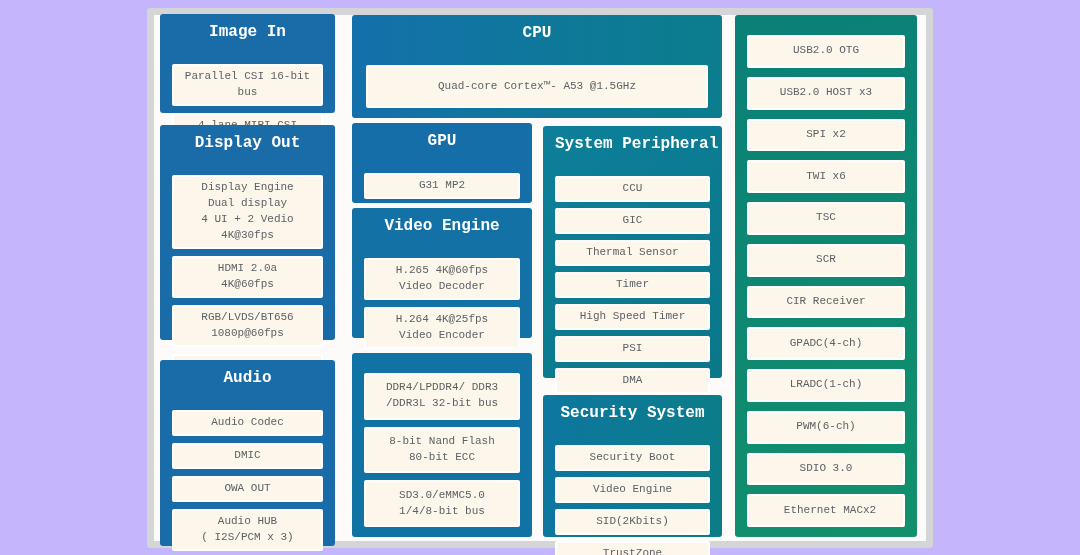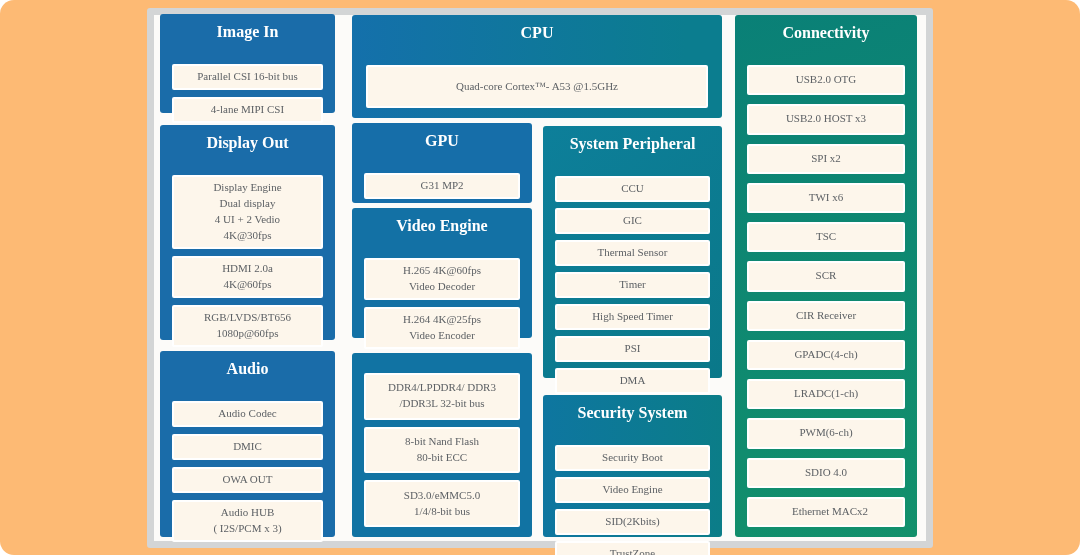--- a/index.html
+++ b/index.html
@@ -1,22 +1,21 @@
 <!DOCTYPE html>
 <html><head>
 <meta charset="utf-8">
 <style>
   html,body{margin:0;padding:0;background:#ffffff;}
   #stage{
     position:relative;
     width:1080px;height:555px;
-    background:#fdba74;
-    font-family:Liberation Serif, serif;
+    background:#c4b5fd;
+    font-family:Liberation Mono, monospace;
     overflow:hidden;
-    border-radius:14px;
   }
   #frame{
     position:absolute;
     left:147px;top:8px;width:786px;height:540px;
     box-sizing:border-box;
     border:7px solid #d3d5d6;
     border-radius:3px;
     background:#fcfbf9;
   }
   .block{
@@ -50,21 +49,21 @@
     font-size:11px;
     line-height:1.45;
     display:flex;align-items:center;justify-content:center;
     text-align:center;
     white-space:pre-line;
     padding:3px 4px;
   }
   
   .pos-image-in        {left:160px;top:14px; width:175px;height:99px; background:#1a6ca9;}
   .pos-display-out     {left:160px;top:125px;width:175px;height:215px;background:#1a6ca9;}
-  .pos-audio           {left:160px;top:351px;width:175px;height:186px;background:#1a6ca9;}
+  .pos-audio           {left:160px;top:360px;width:175px;height:186px;background:#1a6ca9;}
   .pos-cpu             {left:352px;top:15px; width:370px;height:103px;background:linear-gradient(90deg,#1470ab 0%,#0b7d8f 90%);padding-left:14px;padding-right:14px;}
   .pos-gpu             {left:352px;top:123px;width:180px;height:80px; background:#166ea9;}
   .pos-video-engine    {left:352px;top:208px;width:180px;height:130px;background:#1371a5;}
   .pos-external-memory {left:352px;top:353px;width:180px;height:184px;background:#1173a3;}
   .pos-system-peripheral{left:543px;top:126px;width:179px;height:252px;background:linear-gradient(135deg,#0d7f9a 0%,#0a7889 100%);}
   .pos-system-peripheral .items{gap:6px;justify-content:space-between;}
   .pos-security-system {left:543px;top:395px;width:179px;height:142px;background:linear-gradient(90deg,#0e76a0 0%,#0b7d88 100%);}
   .pos-security-system .items{gap:6px;}
   .pos-connectivity    {left:735px;top:15px; width:182px;height:522px;background:linear-gradient(160deg,#0a8077 0%,#12906b 100%);}
   .pos-connectivity .items{gap:9px;}
@@ -162,29 +161,28 @@
     <div class="block-title">Security System</div>
     <div class="items">
         <div class="item" style="flex-grow: 1;">Security Boot</div>
         <div class="item" style="flex-grow: 1;">Video Engine</div>
         <div class="item" style="flex-grow: 1;">SID(2Kbits)</div>
         <div class="item" style="flex-grow: 1;">TrustZone</div>
       </div>
   </div>
 
   <div class="block pos-connectivity">
-    <div class="block-title">Connectivity</div>
     <div class="items">
         <div class="item" style="flex-grow: 1;">USB2.0 OTG</div>
         <div class="item" style="flex-grow: 1;">USB2.0 HOST x3</div>
         <div class="item" style="flex-grow: 1;">SPI x2</div>
         <div class="item" style="flex-grow: 1;">TWI x6</div>
         <div class="item" style="flex-grow: 1;">TSC</div>
         <div class="item" style="flex-grow: 1;">SCR</div>
         <div class="item" style="flex-grow: 1;">CIR Receiver</div>
         <div class="item" style="flex-grow: 1;">GPADC(4-ch)</div>
         <div class="item" style="flex-grow: 1;">LRADC(1-ch)</div>
         <div class="item" style="flex-grow: 1;">PWM(6-ch)</div>
-        <div class="item" style="flex-grow: 1;">SDIO 4.0</div>
+        <div class="item" style="flex-grow: 1;">SDIO 3.0</div>
         <div class="item" style="flex-grow: 1; padding-left: 12px;">Ethernet MACx2</div>
       </div>
   </div>
 </div>
 
 </body></html>

